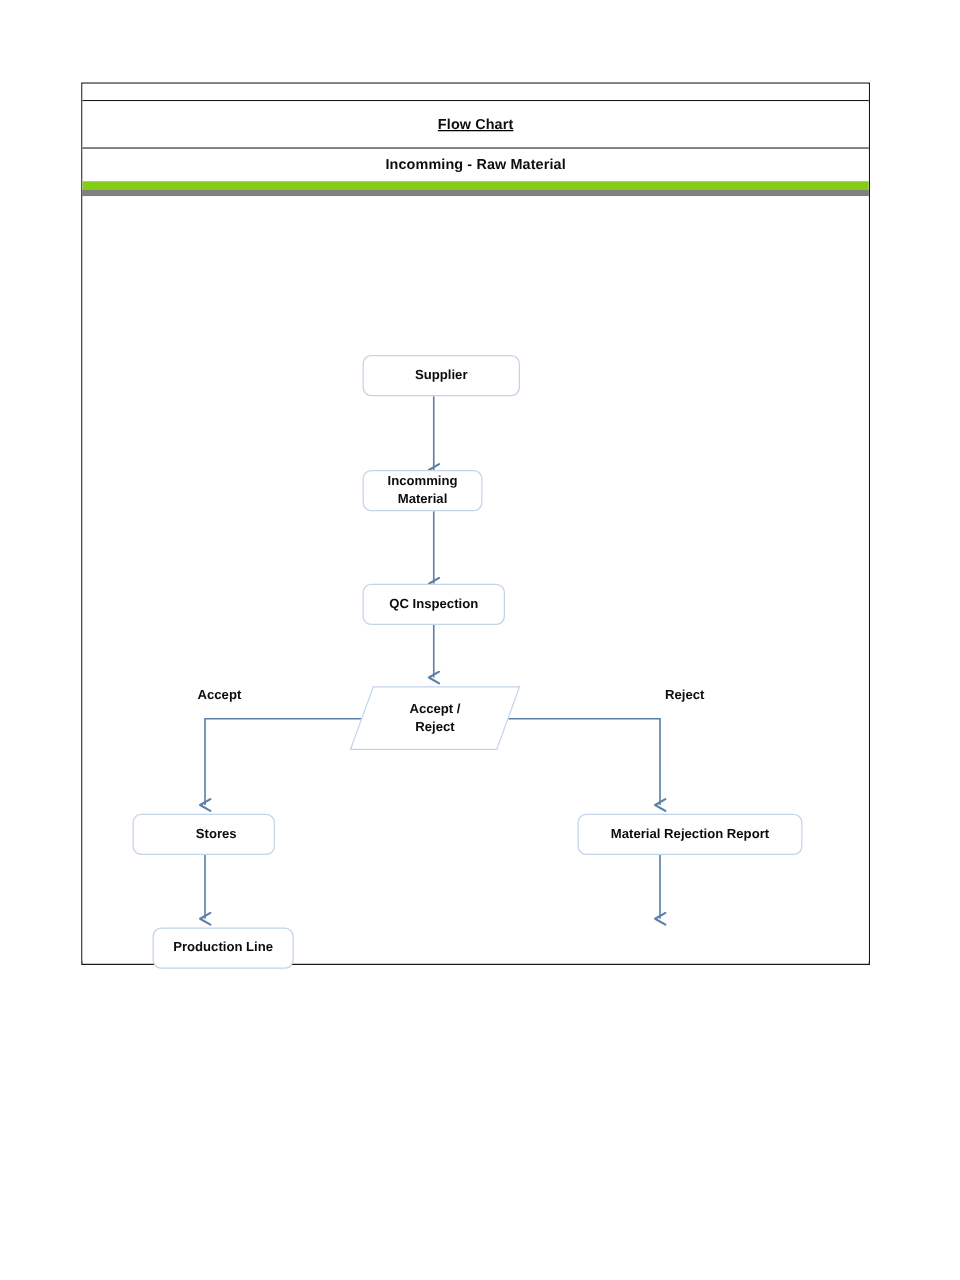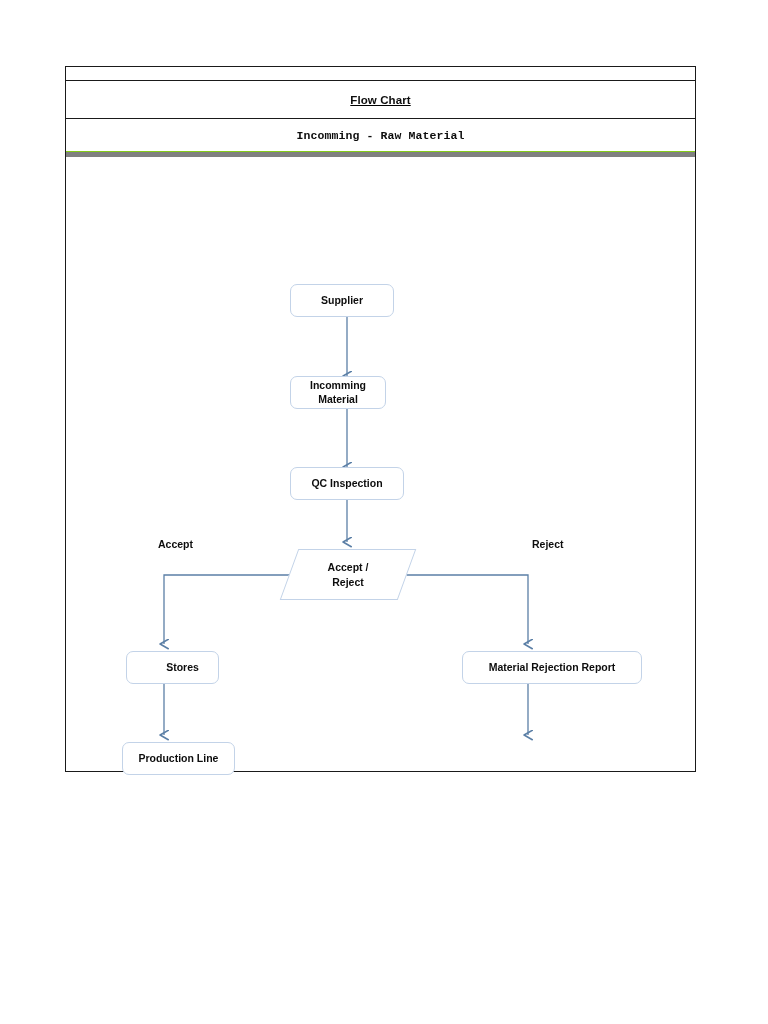--- a/index.html
+++ b/index.html
@@ -41,22 +41,21 @@
     height: 14px;
     border-bottom: 1.6px solid #1a1a1a;
   }
   #hdr-title-row {
     height: 38px;
     border-bottom: 1.6px solid #1a1a1a;
     text-decoration: underline;
   }
   #hdr-sub-row {
     height: 33px;
-    border-bottom: 1px solid #84cc16;
-    font-family: Liberation Mono, monospace;
+    border-bottom: 7px solid #84cc16;
   }
   #hdr-title-text {
     font-size: 11.5px;
     font-weight: bold;
     color: #0d0d0d;
     letter-spacing: 0.1px;
   }
   #hdr-sub-text {
     font-size: 11.5px;
     font-weight: bold;
@@ -133,20 +132,21 @@
   }
 
   
   .branch-label {
     position: absolute;
     font-size: 10.5px;
     font-weight: bold;
     color: #0d0d0d;
     z-index: 2;
     white-space: nowrap;
+    margin-top: 12px;
   }
 </style>
 </head>
 <body>
 
 <div id="doc-frame">
 
   <div class="hdr-row" id="hdr-blank">
     <span></span>
   </div>
@@ -178,21 +178,21 @@
 
       <path d="M 282 418 L 98 418 L 98 487" fill="none" stroke="#5b7fa6" stroke-width="1.3" marker-end="url(#arrowhead)"></path>
 
       <path d="M 340 418 L 462 418 L 462 487" fill="none" stroke="#5b7fa6" stroke-width="1.3" marker-end="url(#arrowhead)"></path>
 
       <line x1="98" y1="527" x2="98" y2="578" stroke="#5b7fa6" stroke-width="1.3" marker-end="url(#arrowhead)"></line>
 
       <line x1="462" y1="527" x2="462" y2="578" stroke="#5b7fa6" stroke-width="1.3" marker-end="url(#arrowhead)"></line>
     </svg>
 
-    <div class="node" style="left:224px; top:127px; width:104px; height:33px;">
+    <div class="node" style="left:224px; top:127px; width:126px; height:33px;">
       <span>Supplier</span>
     </div>
 
     <div class="node" style="left:224px; top:219px; width:96px; height:33px;">
       <span>Incomming Material</span>
     </div>
 
     <div class="node" style="left:224px; top:310px; width:114px; height:33px;">
       <span>QC Inspection</span>
     </div>
@@ -206,21 +206,21 @@
     </div>
 
     <div class="branch-label" style="left:92px; top:381px;">
       <span>Accept</span>
     </div>
 
     <div class="branch-label" style="left:466px; top:381px;">
       <span>Reject</span>
     </div>
 
-    <div class="node" style="left:60px; top:494px; width:93px; height:33px;padding-left:20px;">
+    <div class="node" style="left:40px; top:494px; width:114px; height:33px;padding-left:20px;">
       <span>Stores</span>
     </div>
 
     <div class="node" style="left:56px; top:585px; width:113px; height:33px;">
       <span>Production Line</span>
     </div>
 
     <div class="node" style="left:396px; top:494px; width:180px; height:33px;">
       <span>Material Rejection Report</span>
     </div>

